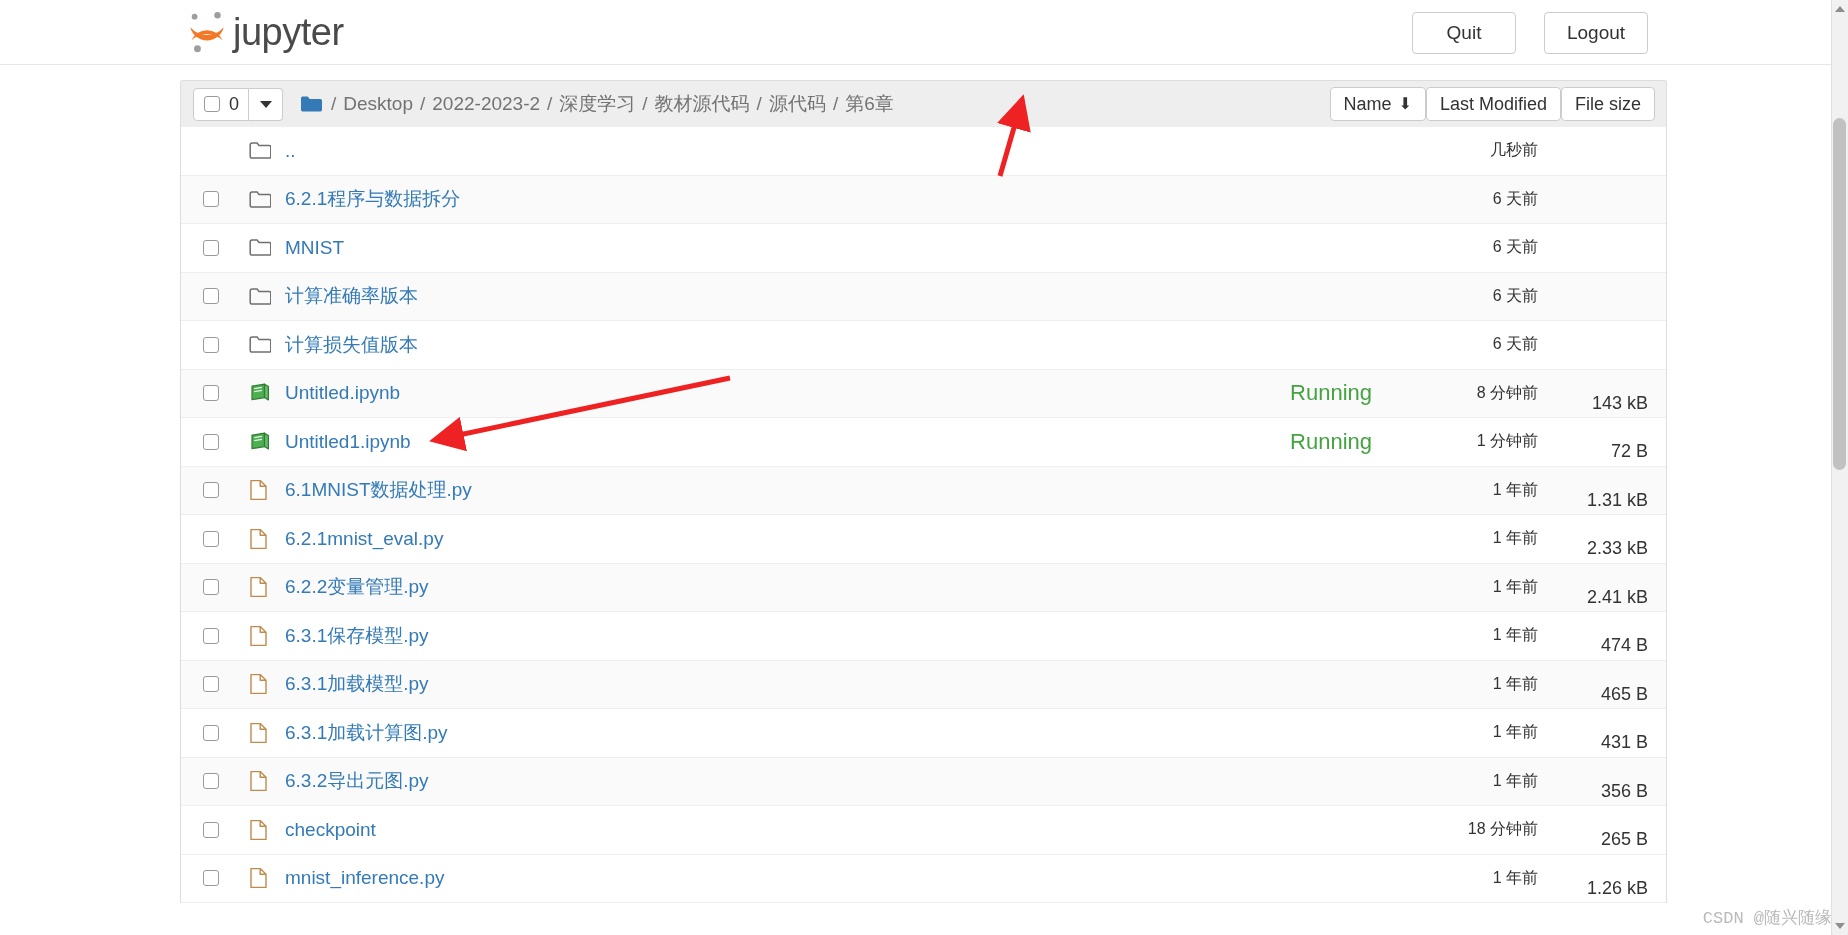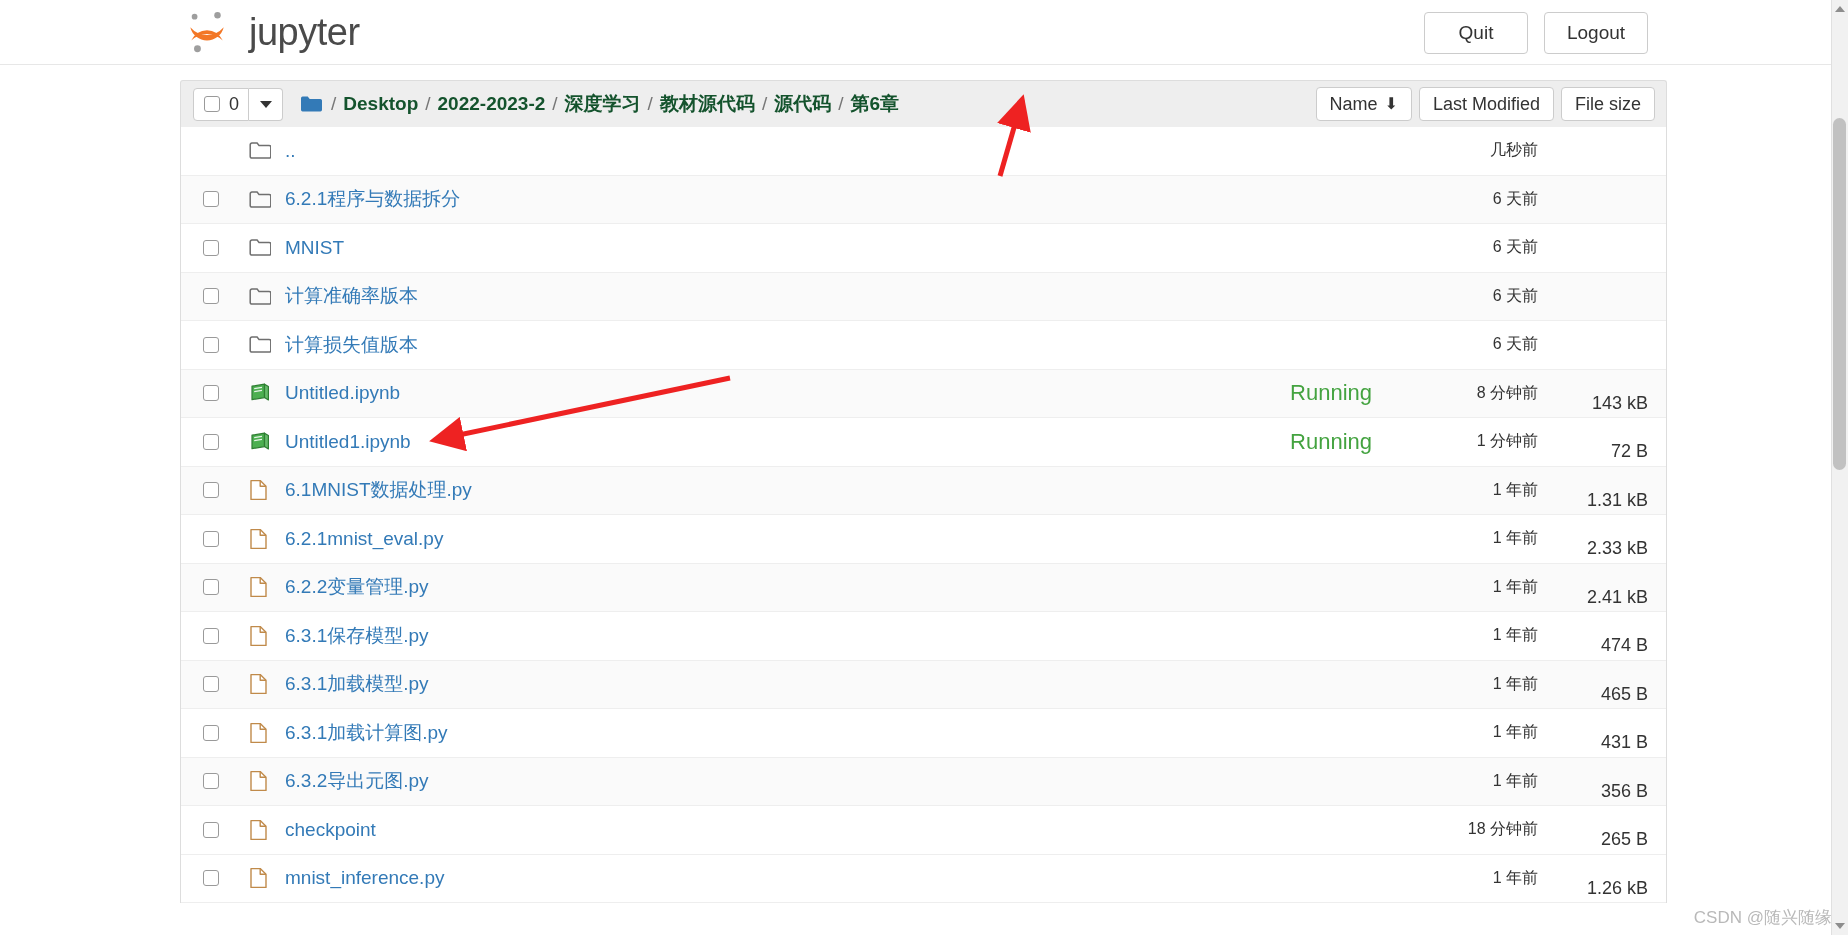--- a/index.html
+++ b/index.html
@@ -34,27 +34,27 @@
     left: 186px; top: 6px;
     display: flex; align-items: center;
     height: 52px;
   }
   .logo-mark { width: 42px; height: 44px; display:block; }
   .logo-text {
     font-size: 38px;
     color: #4a4a4a;
     font-weight: 400;
     letter-spacing: -0.5px;
-    margin-left: 21px;
+    margin-left: 5px;
     line-height: 1;
   }
   .hdr-buttons {
     position: absolute;
     right: 200px; top: 12px;
-    display: flex; gap: 16px;
+    display: flex; gap: 28px;
   }
   .hdr-btn {
     min-width: 68px;
     height: 40px;
     padding: 0 17px;
     background: #ffffff;
     border: 1px solid #cccccc;
     border-radius: 4px;
     font-size: 19px;
     color: #333333;
@@ -115,35 +115,35 @@
     border-right: 6px solid transparent;
     border-top: 7px solid #333333;
   }
   .crumbs {
     display: flex; align-items: center;
     margin-left: 17px;
     font-size: 19px;
   }
   .crumb-folder { margin-right: 2px; display:flex; align-items:center; }
   .crumb-link {
-    color: #14532d;
-    font-weight: bold;
+    color: #737373;
+    font-weight: normal;
     text-decoration: none;
     cursor: pointer;
     white-space: nowrap;
   }
   .crumb-sep {
     color: #777777;
     margin: 0 7px;
     font-weight: normal;
   }
   .sorts {
     margin-left: auto;
     margin-right: 11px;
-    display: flex; gap: 7px;
+    display: flex; 
   }
   .sort-btn {
     height: 34px;
     padding: 0 13px;
     background: #ffffff;
     border: 1px solid #cccccc;
     border-radius: 4px;
     font-size: 18px;
     color: #333333;
     display: flex; align-items: center; gap: 7px;
@@ -211,20 +211,21 @@
   }
 
   
   .anno { position: absolute; left:0; top:0; width:1848px; height:935px; pointer-events:none; }
   .watermark {
     position: absolute;
     right: 16px; bottom: 6px;
     font-size: 17px;
     color: #b9b9b9;
     white-space: nowrap;
+    font-family: Liberation Mono, monospace;
   }
   
   .scrollbar-track {
     position: absolute;
     right: 0; top: 0;
     width: 17px; height: 935px;
     background: #f1f1f1;
     border-left: 1px solid #e0e0e0;
     box-sizing: border-box;
   }

